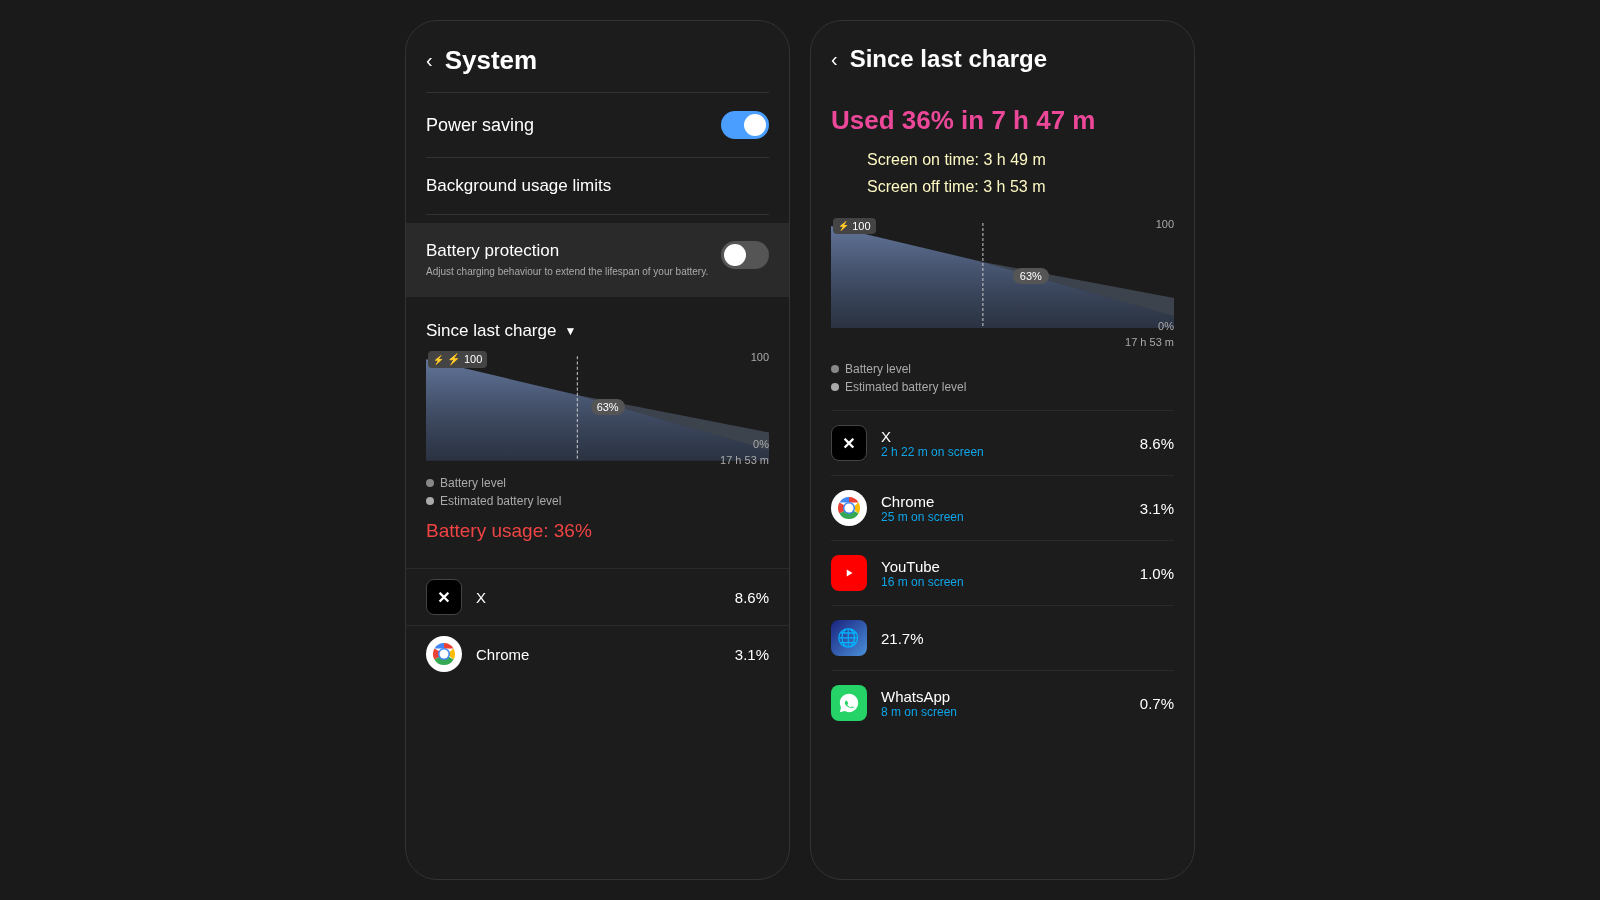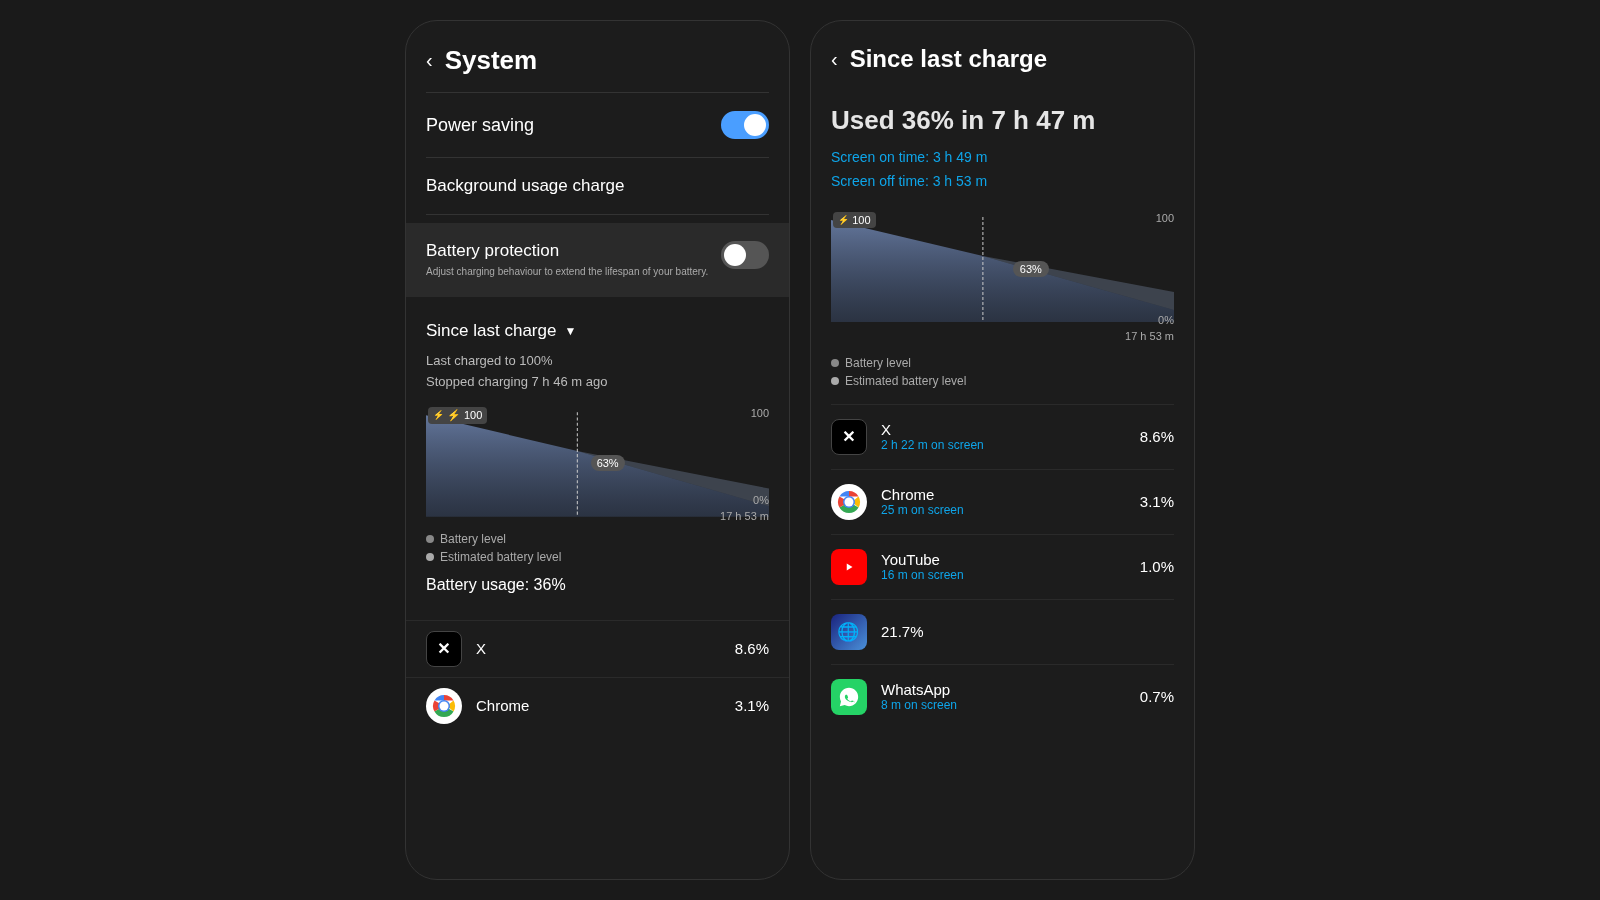--- a/index.html
+++ b/index.html
@@ -245,22 +245,22 @@
     }
 
     .legend-dot {
       width: 8px;
       height: 8px;
       border-radius: 50%;
       background: #888;
     }
 
     .battery-usage-title {
-      color: #ffffff;
-      font-size: 16px;
+      color: #ef4444;
+      font-size: 19px;
       margin-bottom: 10px;
     }
 
     
     .app-row {
       display: flex;
       align-items: center;
       padding: 10px 20px;
       gap: 14px;
       border-top: 1px solid #2a2a2a;
@@ -313,31 +313,32 @@
       color: #fff;
       font-size: 24px;
       font-weight: 600;
     }
 
     .right-content {
       padding: 16px 20px;
     }
 
     .used-title {
-      color: #e5e5e5;
+      color: #ec4899;
       font-size: 26px;
       font-weight: 700;
       margin-bottom: 10px;
     }
 
     .screen-times {
-      color: #0ea5e9;
-      font-size: 14px;
+      color: #fef9c3;
+      font-size: 16px;
       line-height: 1.7;
       margin-bottom: 18px;
+      margin-left: 36px;
     }
 
     .right-chart-container {
       position: relative;
       height: 130px;
       margin-bottom: 14px;
     }
 
     .right-chart-tooltip {
       position: absolute;
@@ -461,43 +462,39 @@
   <div class="setting-row">
     <span class="setting-label">Power saving</span>
     <div class="toggle on">
       <div class="toggle-knob"></div>
     </div>
   </div>
 
   <div class="divider"></div>
 
   <div class="nav-row">
-    <span class="nav-label">Background usage charge</span>
+    <span class="nav-label">Background usage limits</span>
   </div>
 
   <div class="divider"></div>
 
   <div class="protection-section">
     <div class="protection-text">
       <div class="protection-title">Battery protection</div>
       <div class="protection-desc">Adjust charging behaviour to extend the lifespan of your battery.</div>
     </div>
     <div class="toggle off">
       <div class="toggle-knob"></div>
     </div>
   </div>
 
   <div class="since-section">
     <div class="since-header">
       <span class="since-title">Since last charge</span>
       <span class="since-arrow">▼</span>
-    </div>
-    <div class="since-info">
-      <div>Last charged to 100%</div>
-      <div>Stopped charging 7 h 46 m ago</div>
     </div>
 
     <div class="chart-container">
       <div class="chart-label-100">
         <span class="lightning">⚡</span>
         <span>⚡ 100</span>
       </div>
       <div class="chart-label-right-100">100</div>
       <svg class="chart-svg" viewBox="0 0 340 110" preserveAspectRatio="none">
         <defs>

